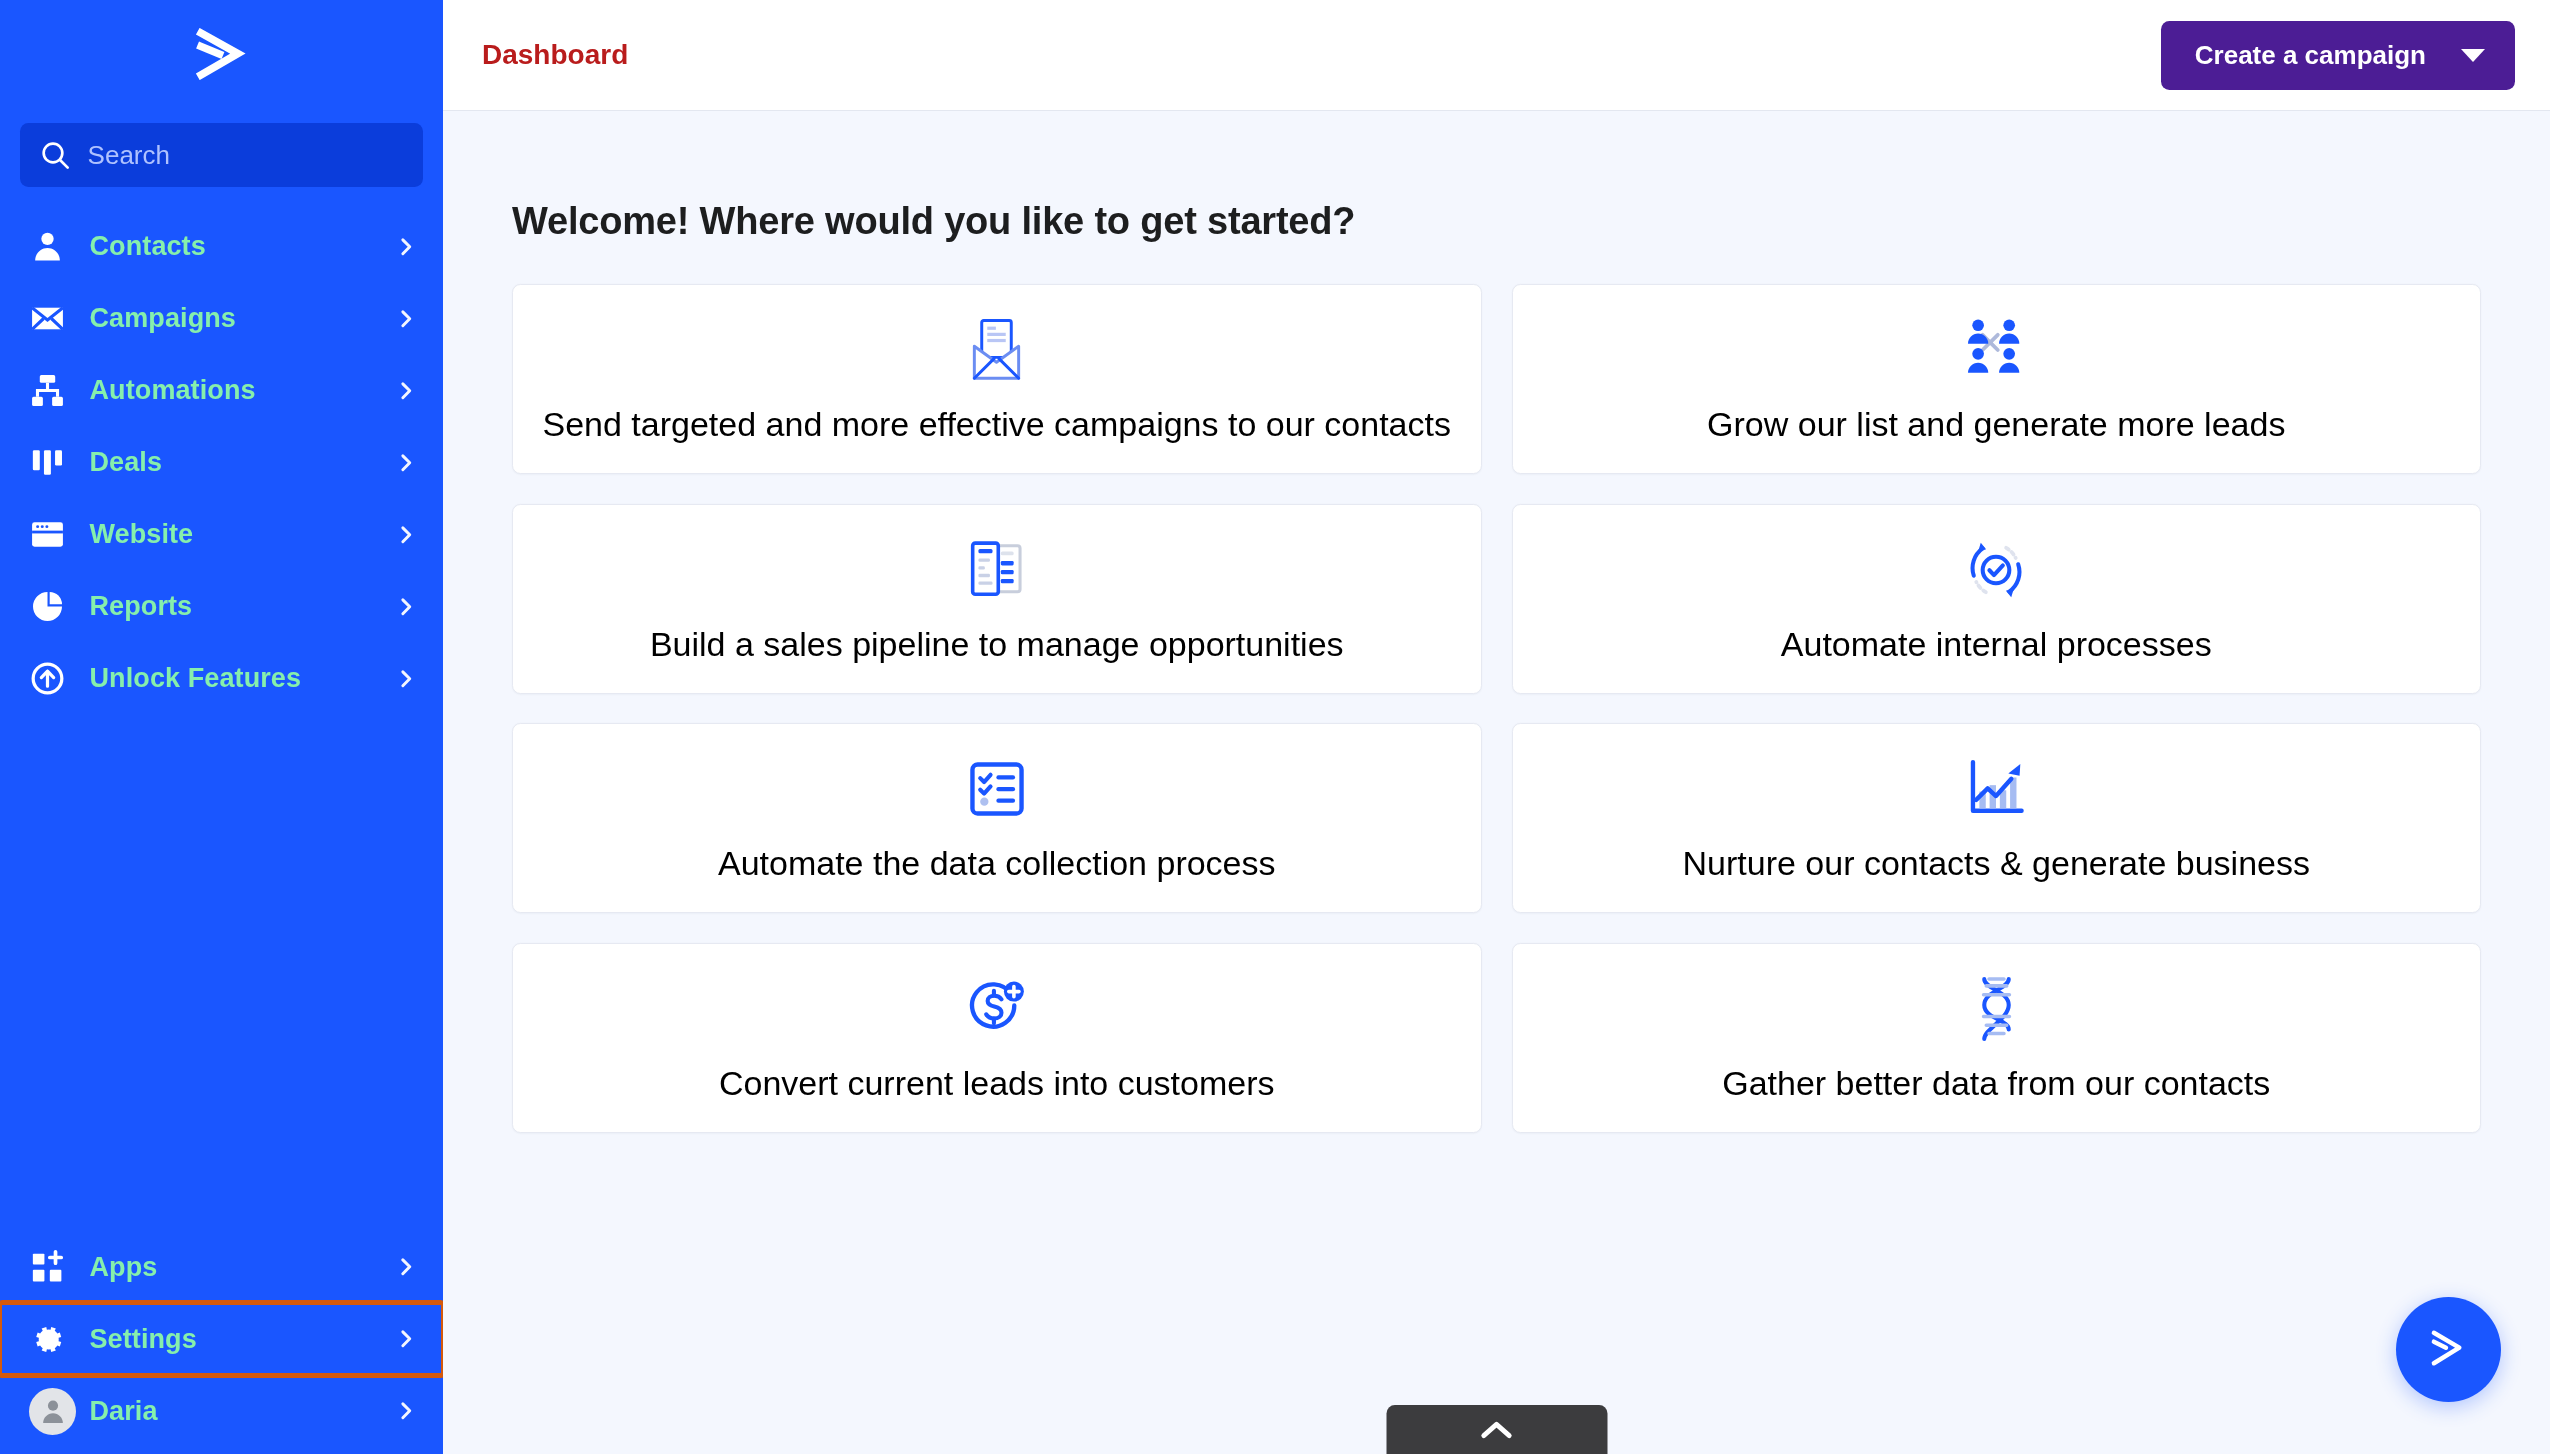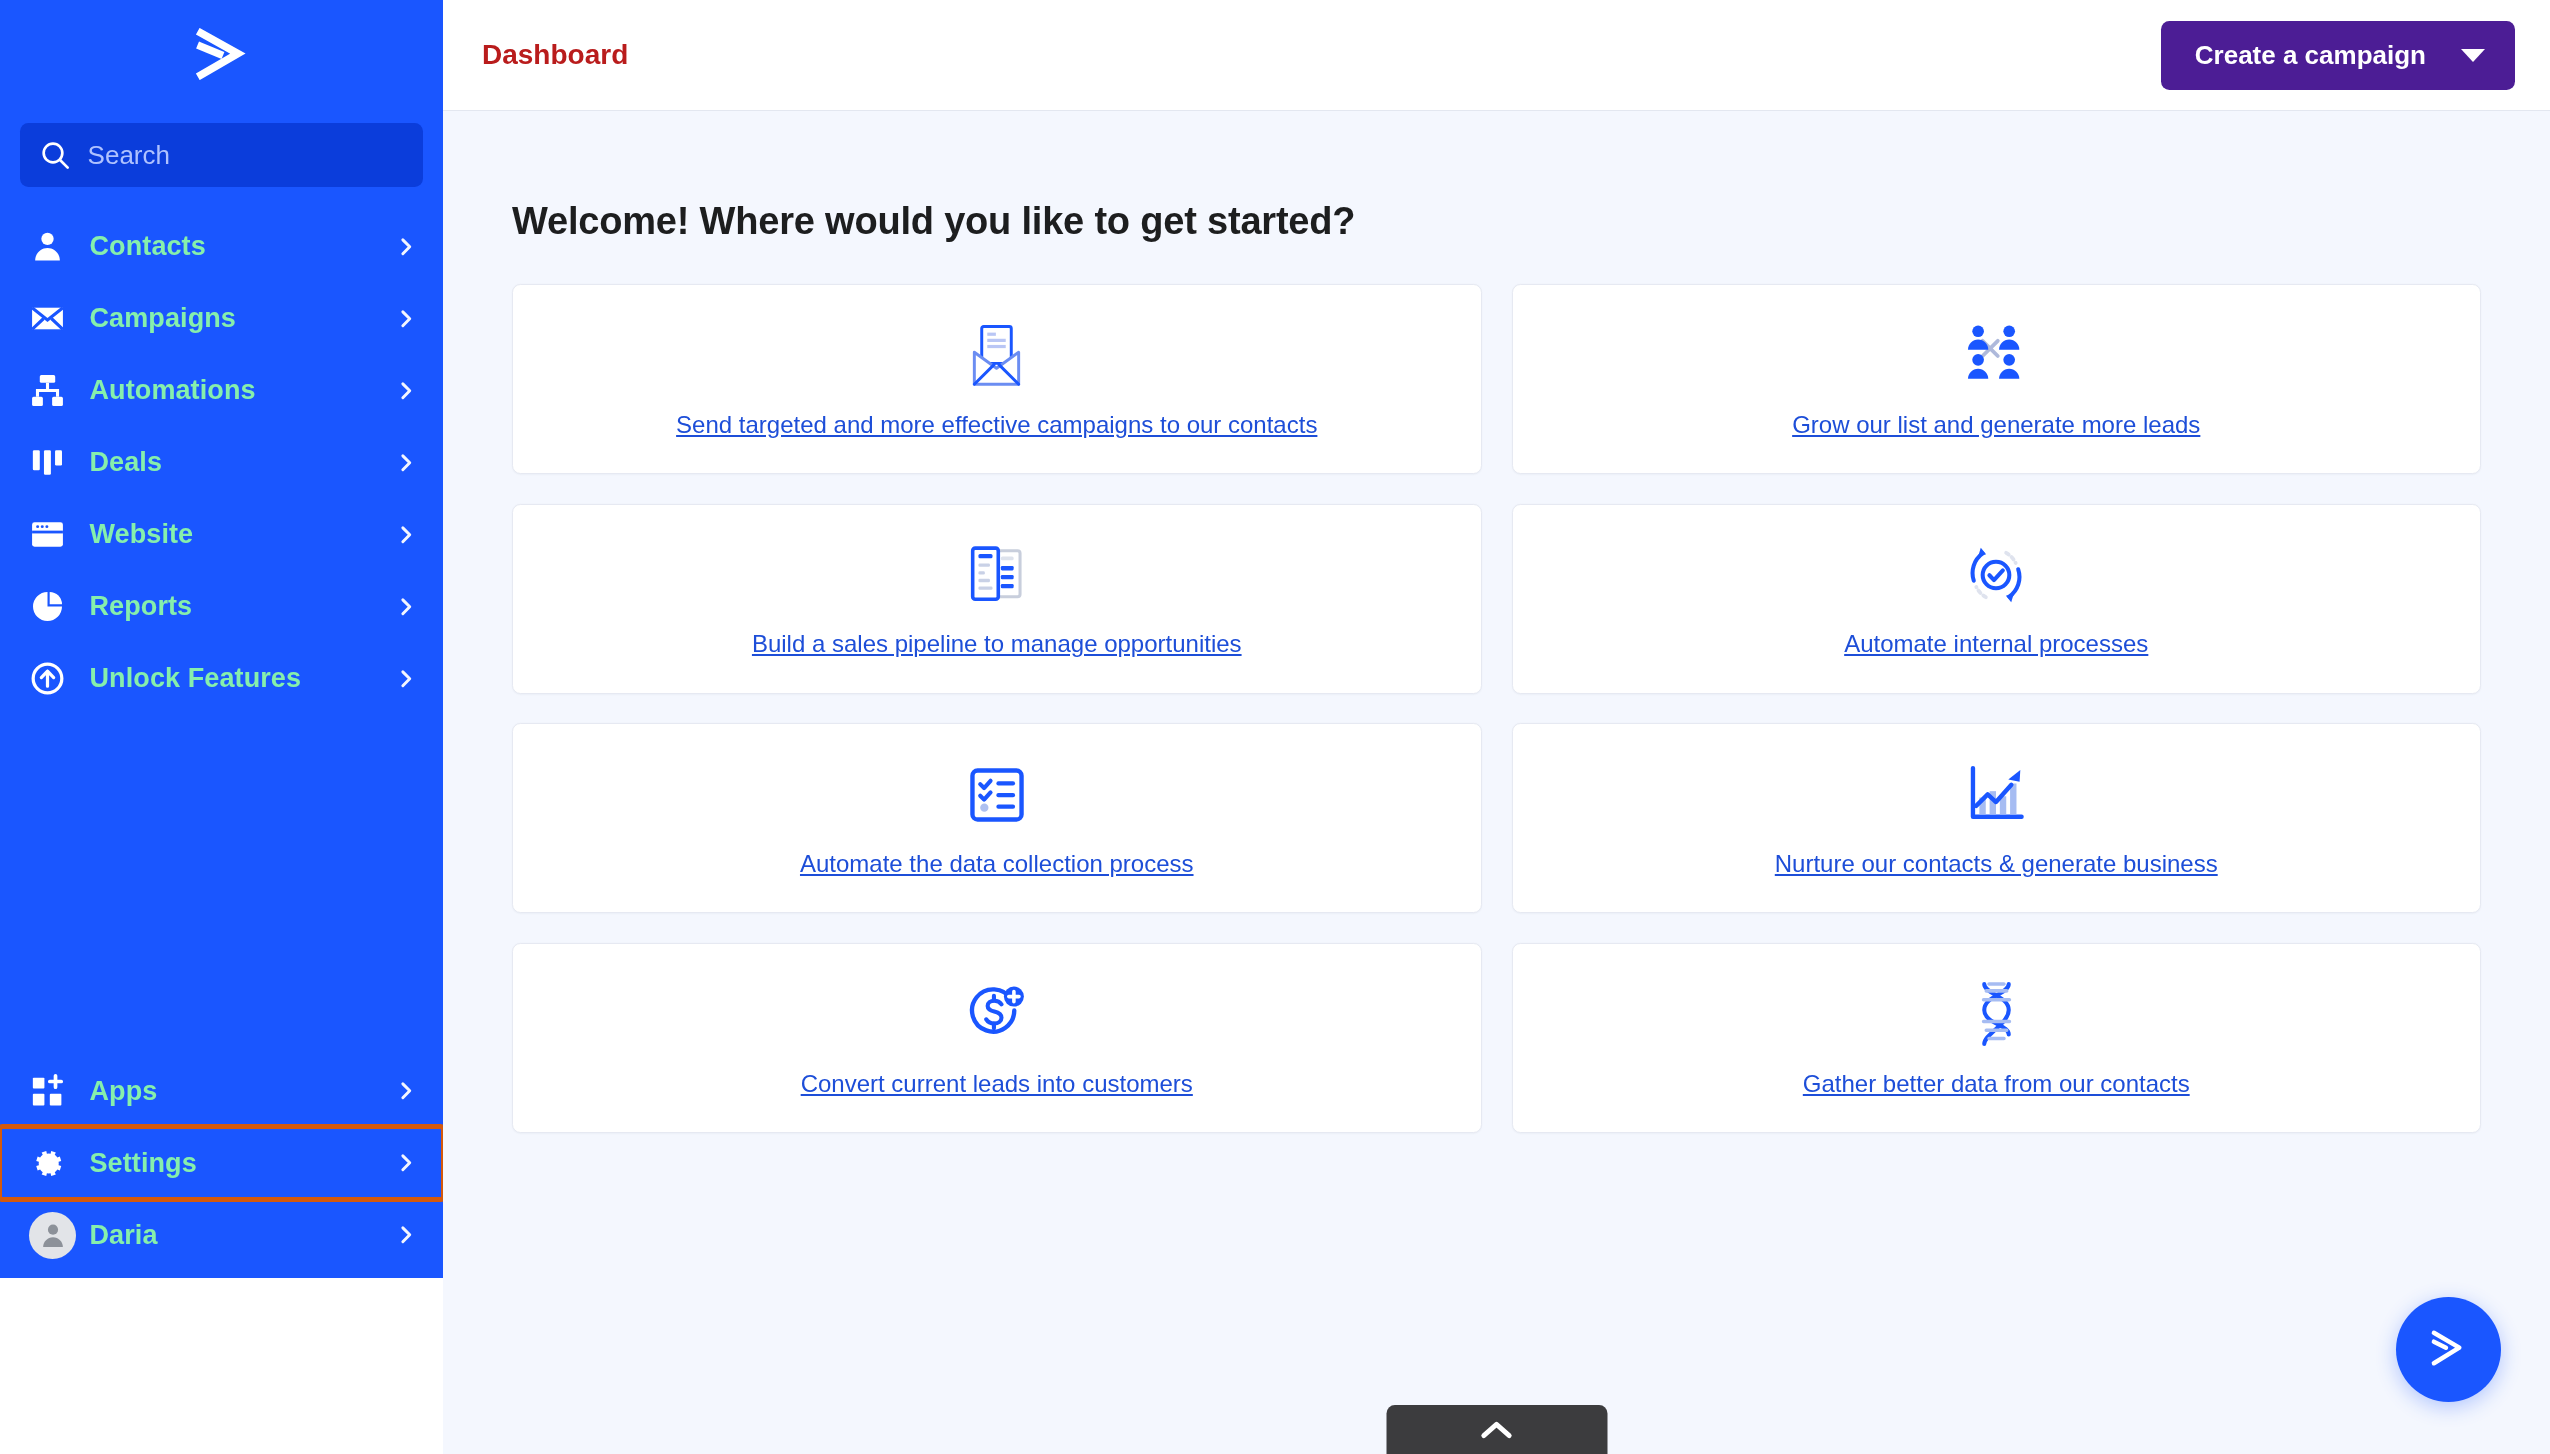--- a/index.html
+++ b/index.html
@@ -14,21 +14,21 @@
     display: flex;
     width: 2550px;
     height: 1454px;
     position: relative;
   }
 
   
   .sidebar {
     width: 443px;
     min-width: 443px;
-    height: 1278px;
+    height: 1454px;
     background: #1A56FF;
     display: flex;
     flex-direction: column;
     position: relative;
   }
   .logo-wrap {
     height: 108px;
     display: flex;
     align-items: center;
     justify-content: center;
@@ -176,25 +176,24 @@
     display: flex;
     flex-direction: column;
     align-items: center;
     justify-content: center;
     gap: 18.6px;
     cursor: pointer;
     box-shadow: 0 0.8px 1.7px rgba(30,40,80,0.04);
   }
   .card .card-icon { height: 73px; display:flex; align-items:center; justify-content:center; }
   .card .card-label {
-    font-size: 24px;
-    color: #1d4ed8;
+    font-size: 34px;
+    color: #000000;
     text-align: center;
     padding: 0 18.6px;
-    text-decoration: underline;
   }
 
   
   .fab {
     position: absolute;
     right: 49px;
     bottom: 52px;
     width: 105px;
     height: 105px;
     border-radius: 50%;

